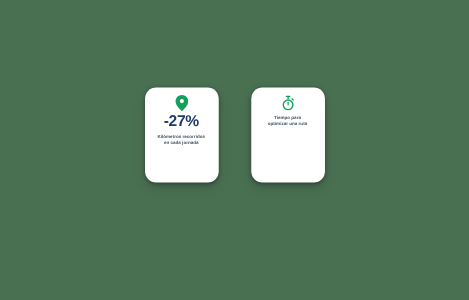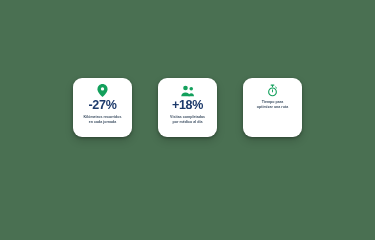--- a/index.html
+++ b/index.html
@@ -29,21 +29,21 @@
   #stats-row {
     display: flex;
     flex-direction: row;
     align-items: stretch;
     justify-content: center;
     gap: 26px;
   }
 
   .stat-card {
     width: 59px;
-    height: 59px;
+    height: 76px;
     background: #ffffff;
     border-radius: 9px;
     box-shadow: 0 1px 3px rgba(0,0,0,0.30), 0 4px 9px rgba(0,0,0,0.16);
     display: flex;
     flex-direction: column;
     align-items: center;
     justify-content: flex-start;
     padding: 6px 3px 5px 3px;
     box-sizing: border-box;
   }
@@ -95,35 +95,20 @@
           <circle cx="12" cy="10.5" r="3.6" fill="#ffffff"></circle>
         </svg>
       </div>
       <div class="stat-value">-27%</div>
       <div class="stat-caption">
         <span>Kilómetros recorridos</span>
         <span>en cada jornada</span>
       </div>
     </div>
 
-    <div class="stat-card">
-      <div class="stat-icon">
-        <svg width="15" height="12" viewBox="0 0 30 24" aria-hidden="true">
-          <circle cx="11" cy="6" r="4.6" fill="#13a05c"></circle>
-          <path d="M2.5 22.5c0-4.7 3.8-7.6 8.5-7.6s8.5 2.9 8.5 7.6z" fill="#13a05c"></path>
-          <circle cx="22.5" cy="7.5" r="3.6" fill="#13a05c"></circle>
-          <path d="M17 22.5c0-3.8 2.6-6.1 5.5-6.1s5.5 2.3 5.5 6.1z" fill="#13a05c"></path>
-        </svg>
-      </div>
-      <div class="stat-value">+18%</div>
-      <div class="stat-caption">
-        <span>Visitas completadas</span>
-        <span>por médico al día</span>
-      </div>
-    </div>
 
 
     <div class="stat-card">
       <div class="stat-icon">
         <svg width="11" height="13" viewBox="0 0 24 28" aria-hidden="true">
           <circle cx="12" cy="17" r="8.4" fill="none" stroke="#13a05c" stroke-width="2.4"></circle>
           <path d="M12 12.6 V17" stroke="#13a05c" stroke-width="2.1" stroke-linecap="round"></path>
           <path d="M9 2.2 h6" stroke="#13a05c" stroke-width="2.4" stroke-linecap="round"></path>
           <path d="M12 2.2 v4.6" stroke="#13a05c" stroke-width="2.4"></path>
           <path d="M18.6 6.4 l2.4 2.2" stroke="#13a05c" stroke-width="2.1" stroke-linecap="round"></path>

